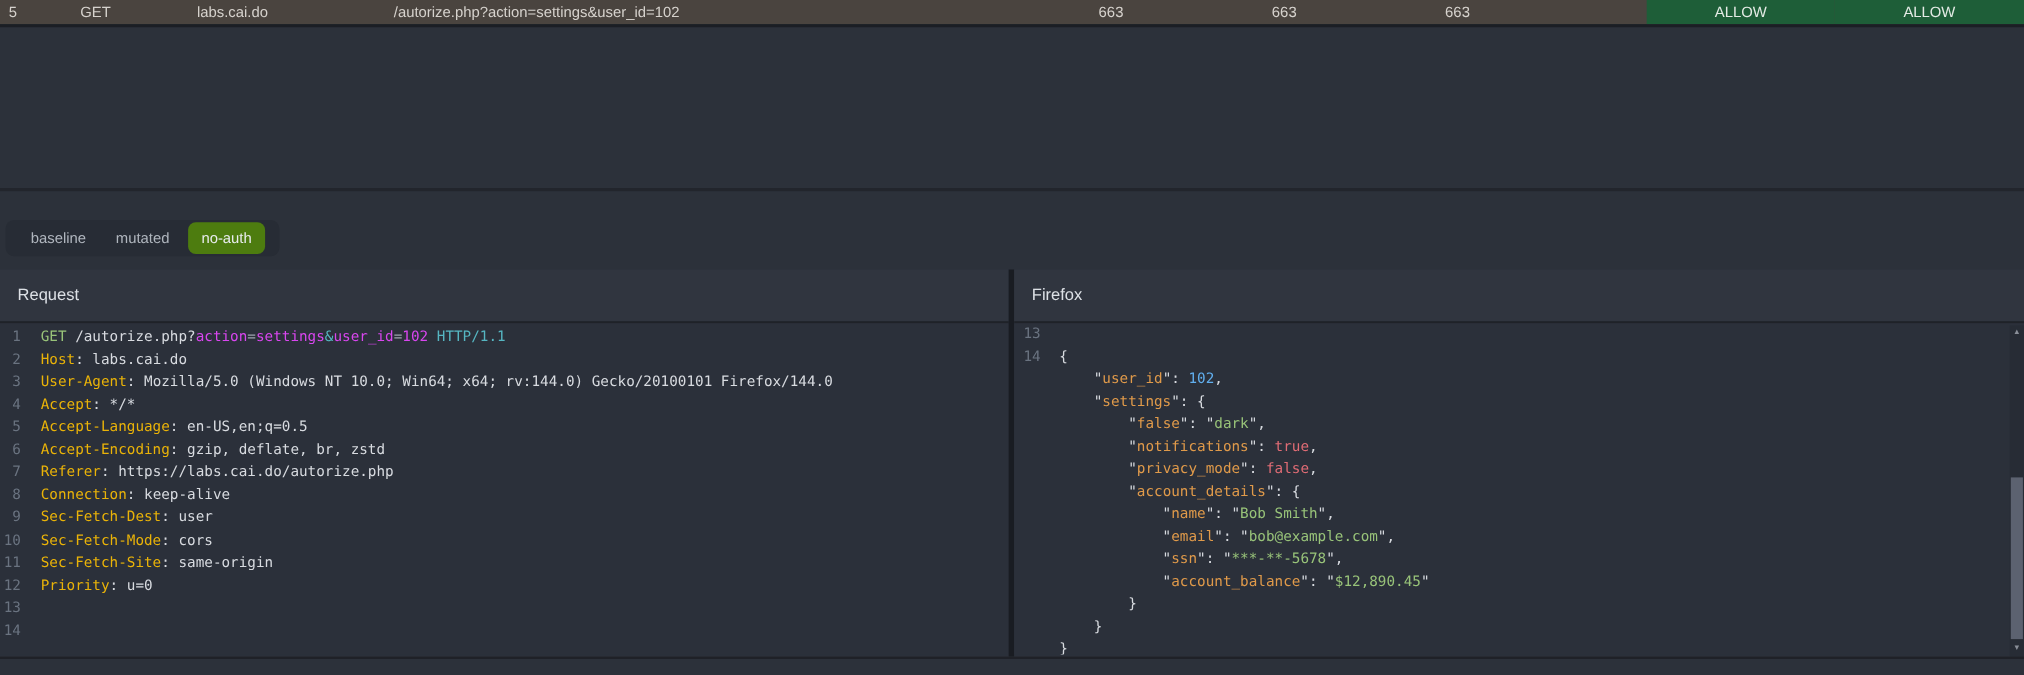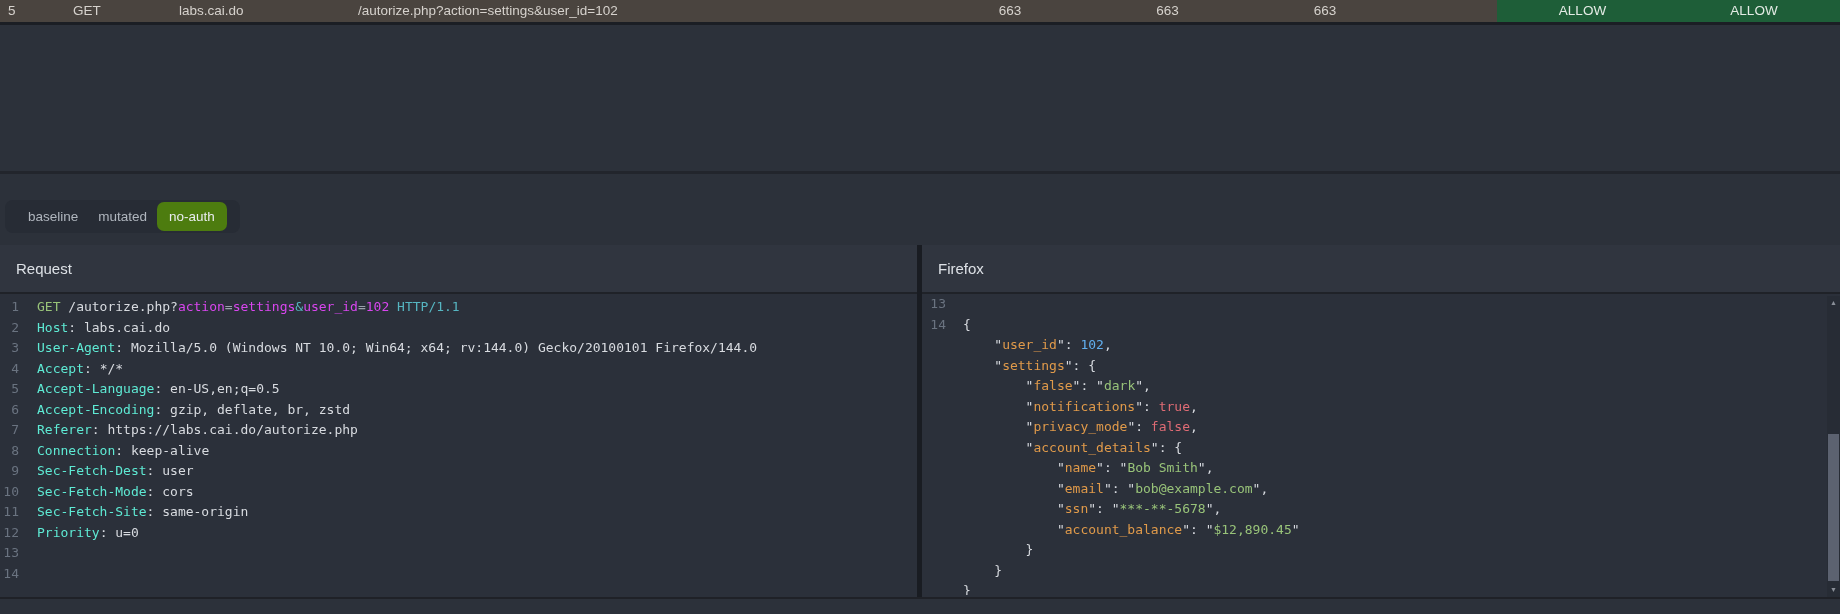--- a/index.html
+++ b/index.html
@@ -26,21 +26,21 @@
   .row-underline { position:absolute; top:22px; left:0; width:1840px; height:3px; background:#1b1e24; }
 
   
   .table-rest { position:absolute; top:25px; left:0; width:1840px; height:146px; background:#2c313a; }
 
   
   .section-divider { position:absolute; top:171px; left:0; width:1840px; height:3px; background:#22252c; }
   .tab-section { position:absolute; top:174px; left:0; width:1840px; height:71px; background:#2c313a; }
   .tab-bar { margin:26px 0 0 5px; height:33px; width:fit-content;
     background:#272c35; border-radius:8px; display:flex; align-items:center;
-    padding:0 13px; }
+    padding:0 13px; gap:7px; }
   .tab { color:#b0b6be; font-size:13.5px; padding:6px 10px; border-radius:7px; }
   .tab.selected { background:#4d7c0f; color:#e9ecef; padding:7px 12px; }
 
   
   .panels { position:absolute; top:245px; left:0; width:1840px; height:352px; display:flex; }
   .panel { background:#2b303a; }
   .panel-request { width:917px; }
   .panel-gap { width:5px; background:#191c22; }
   .panel-response { flex:1; position:relative; }
   .panel-header { height:49px; background:#30353f; border-bottom:2px solid #1f2228;
@@ -52,21 +52,21 @@
   .code-line { display:flex; white-space:pre; }
   .gutter { flex:none; width:19px; margin-right:18px; text-align:right; color:#6a7380; }
   .panel-response .gutter { width:24px; margin-right:17px; padding-left:0; }
 
   
   .seg-plain  { color:#d8dbe0; }
   .seg-punct  { color:#9aa1ab; }
   .seg-method { color:#98c379; }
   .seg-param  { color:#d946ef; }
   .seg-proto  { color:#56b6c2; }
-  .seg-hname  { color:#5eead4;margin-top:7px; }
+  .seg-hname  { color:#eab308;margin-top:7px; }
   .seg-key    { color:#e09a4a; }
   .seg-str    { color:#98c379; }
   .seg-num    { color:#61afef; }
   .seg-bool   { color:#e06c75; }
 
   
   .scrollbar { position:absolute; top:51px; bottom:0; right:0; width:13px; background:#272c35; }
   .sb-arrow { position:absolute; left:0; width:13px; height:14px; text-align:center;
     font-size:7px; line-height:14px; color:#8a8f98; }
   .sb-arrow.up { top:0; }

